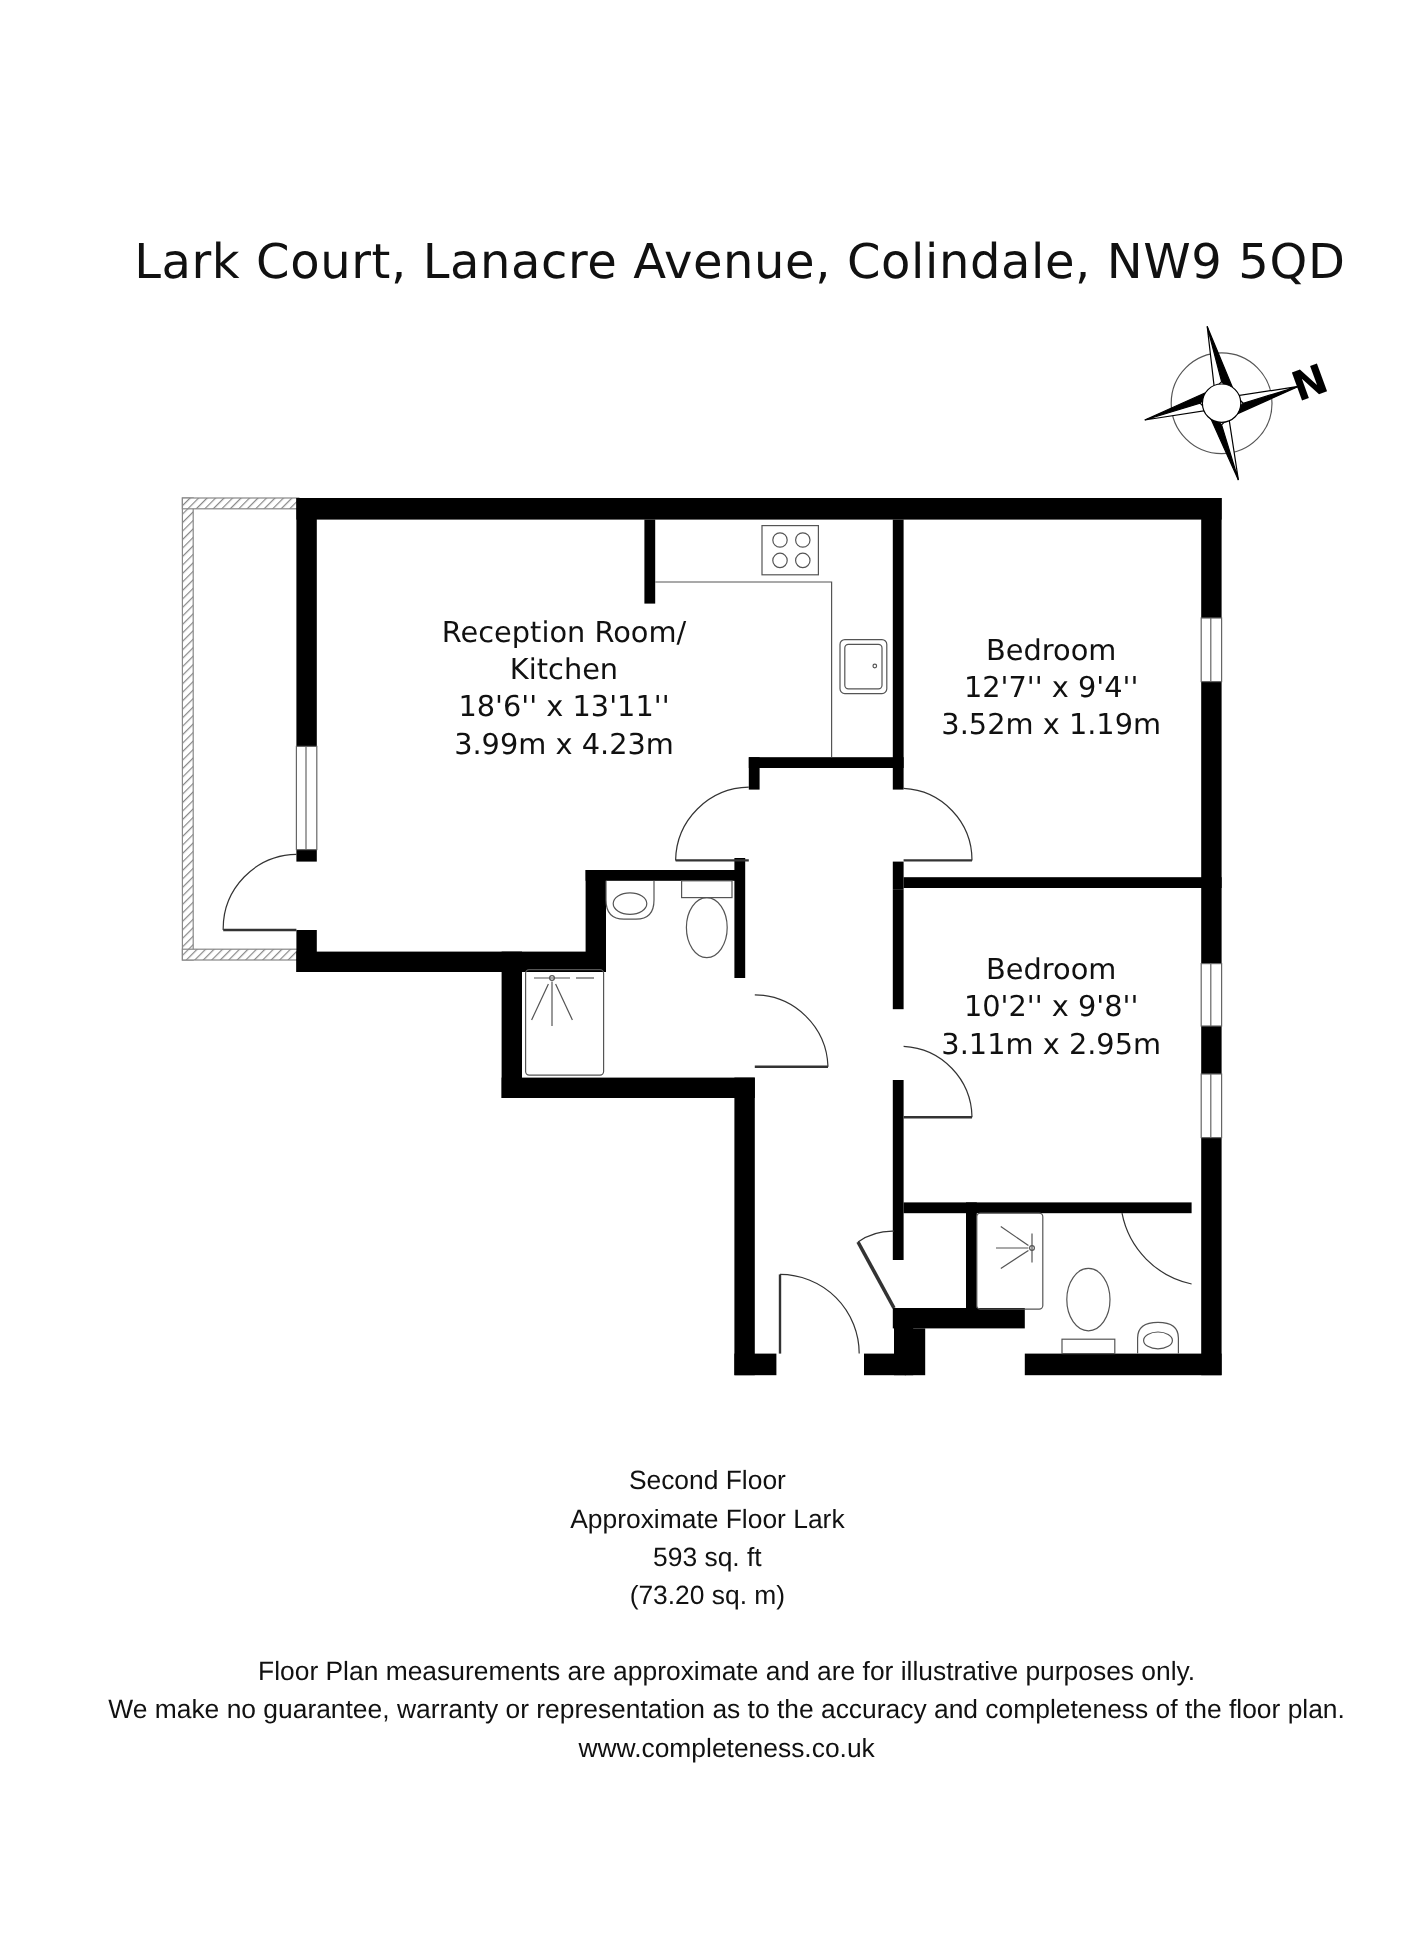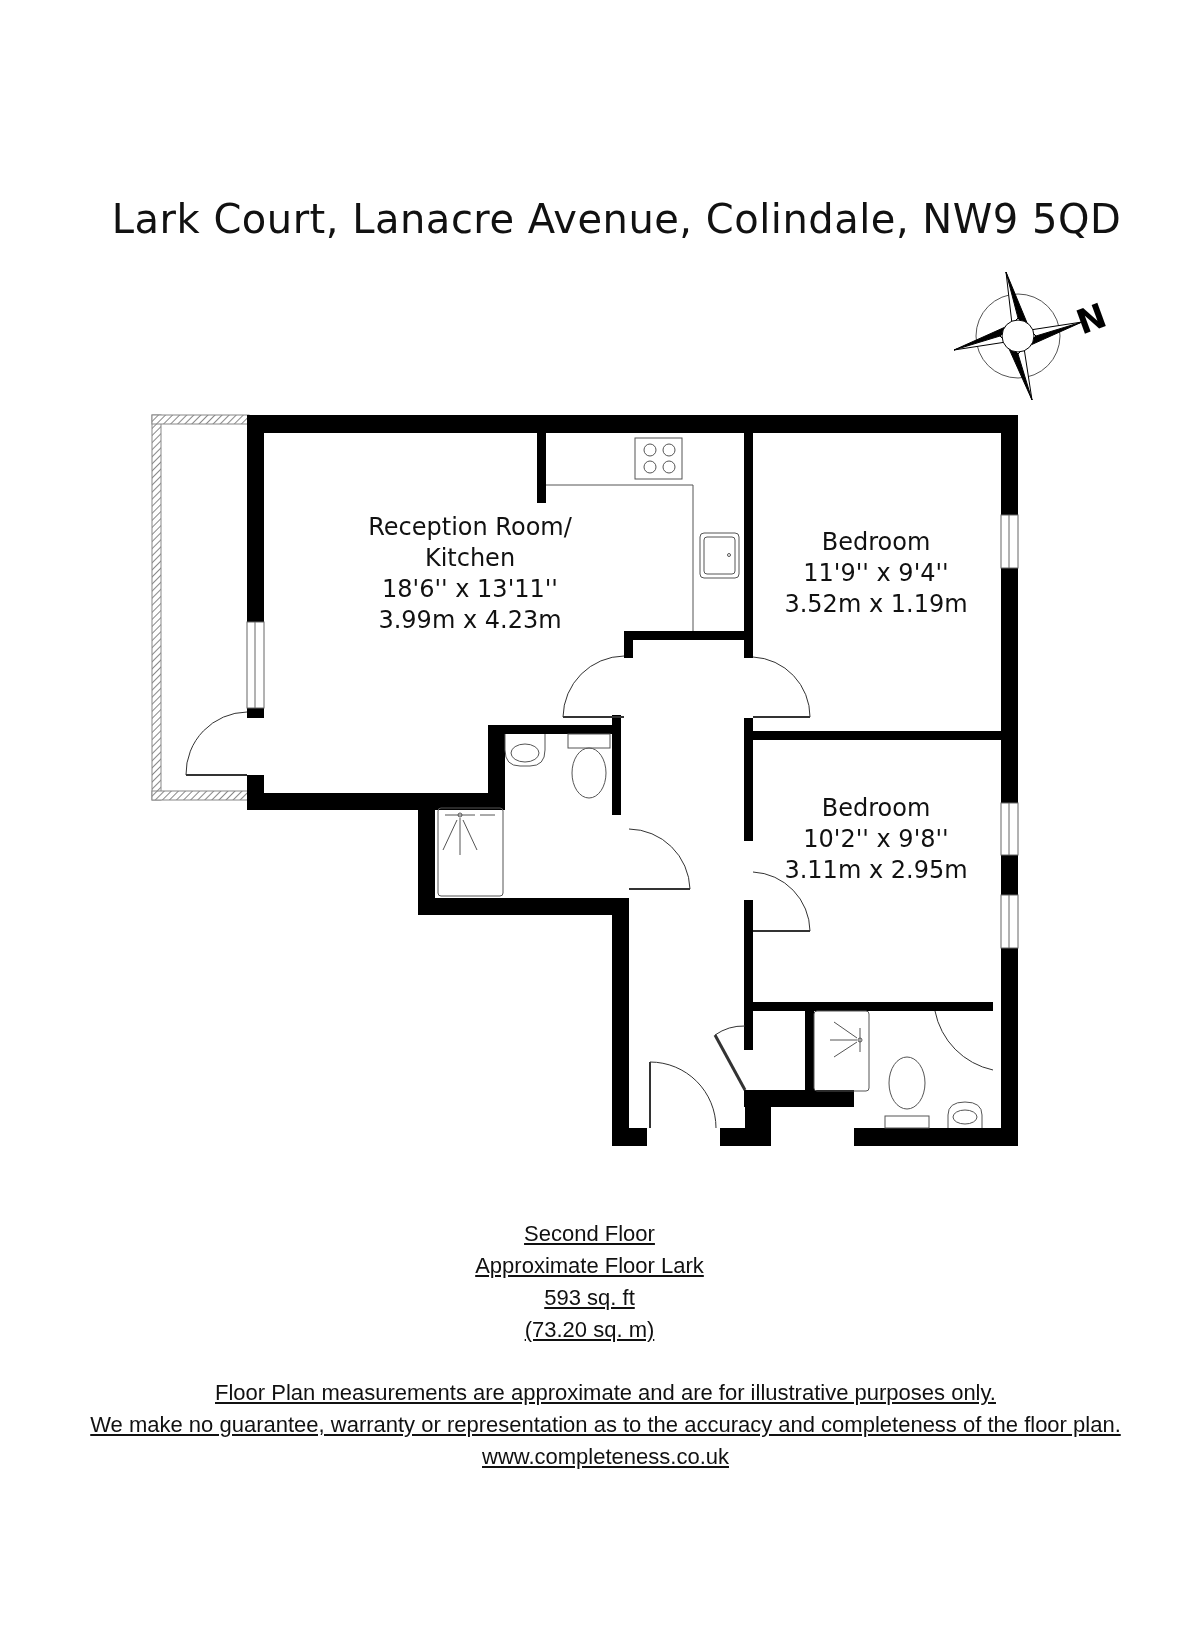--- a/index.html
+++ b/index.html
@@ -1,20 +1,20 @@
 <!DOCTYPE html>
 <html><head>
   <meta charset="utf-8">
   <style>
     html, body { margin: 0; padding: 0; background: #ffffff; }
     body { width: 1179px; height: 1632px; position: relative; overflow: hidden; font-family: "DejaVu Sans", sans-serif; color: #111; }
     .title { position: absolute; left: 0; top: 196px; width: 1179px; text-align: center; font-family: "DejaVu Sans", sans-serif; font-size: 40px; letter-spacing: 0.5px; color: #111; margin-left: 27px; }
     #plan { position: absolute; left: 0; top: 0; }
     .room-label { position: absolute; text-align: center; font-family: "DejaVu Sans", sans-serif; font-size: 24px; line-height: 31px; color: #111; white-space: nowrap; transform: translateX(-50%); }
-    .footer-block { position: absolute; left: 0; width: 1179px; text-align: center; font-family: "Liberation Sans", sans-serif; color: #111; text-decoration: underline; }
+    .footer-block { position: absolute; left: 0; width: 1179px; text-align: center; font-family: "Liberation Sans", sans-serif; color: #111; }
     .area { top: 1218px; font-size: 22px; line-height: 32px; }
     .disclaimer { top: 1377px; font-size: 22px; line-height: 32px; padding-left: 16px; }
   </style>
 </head>
 <body>
 
 <div class="title">Lark Court, Lanacre Avenue, Colindale, NW9 5QD</div>
 
 <svg id="plan" width="1179" height="1632" viewBox="0 0 1179 1632">
   <defs>
@@ -185,21 +185,21 @@
 </svg>
 
 <div class="room-label" style="left:470px; top:512px;">
   <div>Reception Room/</div>
   <div>Kitchen</div>
   <div>18'6'' x 13'11''</div>
   <div>3.99m x 4.23m</div>
 </div>
 <div class="room-label" style="left:876px; top:527px;">
   <div>Bedroom</div>
-  <div>11'9'' x 9'4''</div>
+  <div>12'7'' x 9'4''</div>
   <div>3.52m x 1.19m</div>
 </div>
 <div class="room-label" style="left:876px; top:793px;">
   <div>Bedroom</div>
   <div>10'2'' x 9'8''</div>
   <div>3.11m x 2.95m</div>
 </div>
 
 <div class="footer-block area">
   <div>Second Floor</div>

